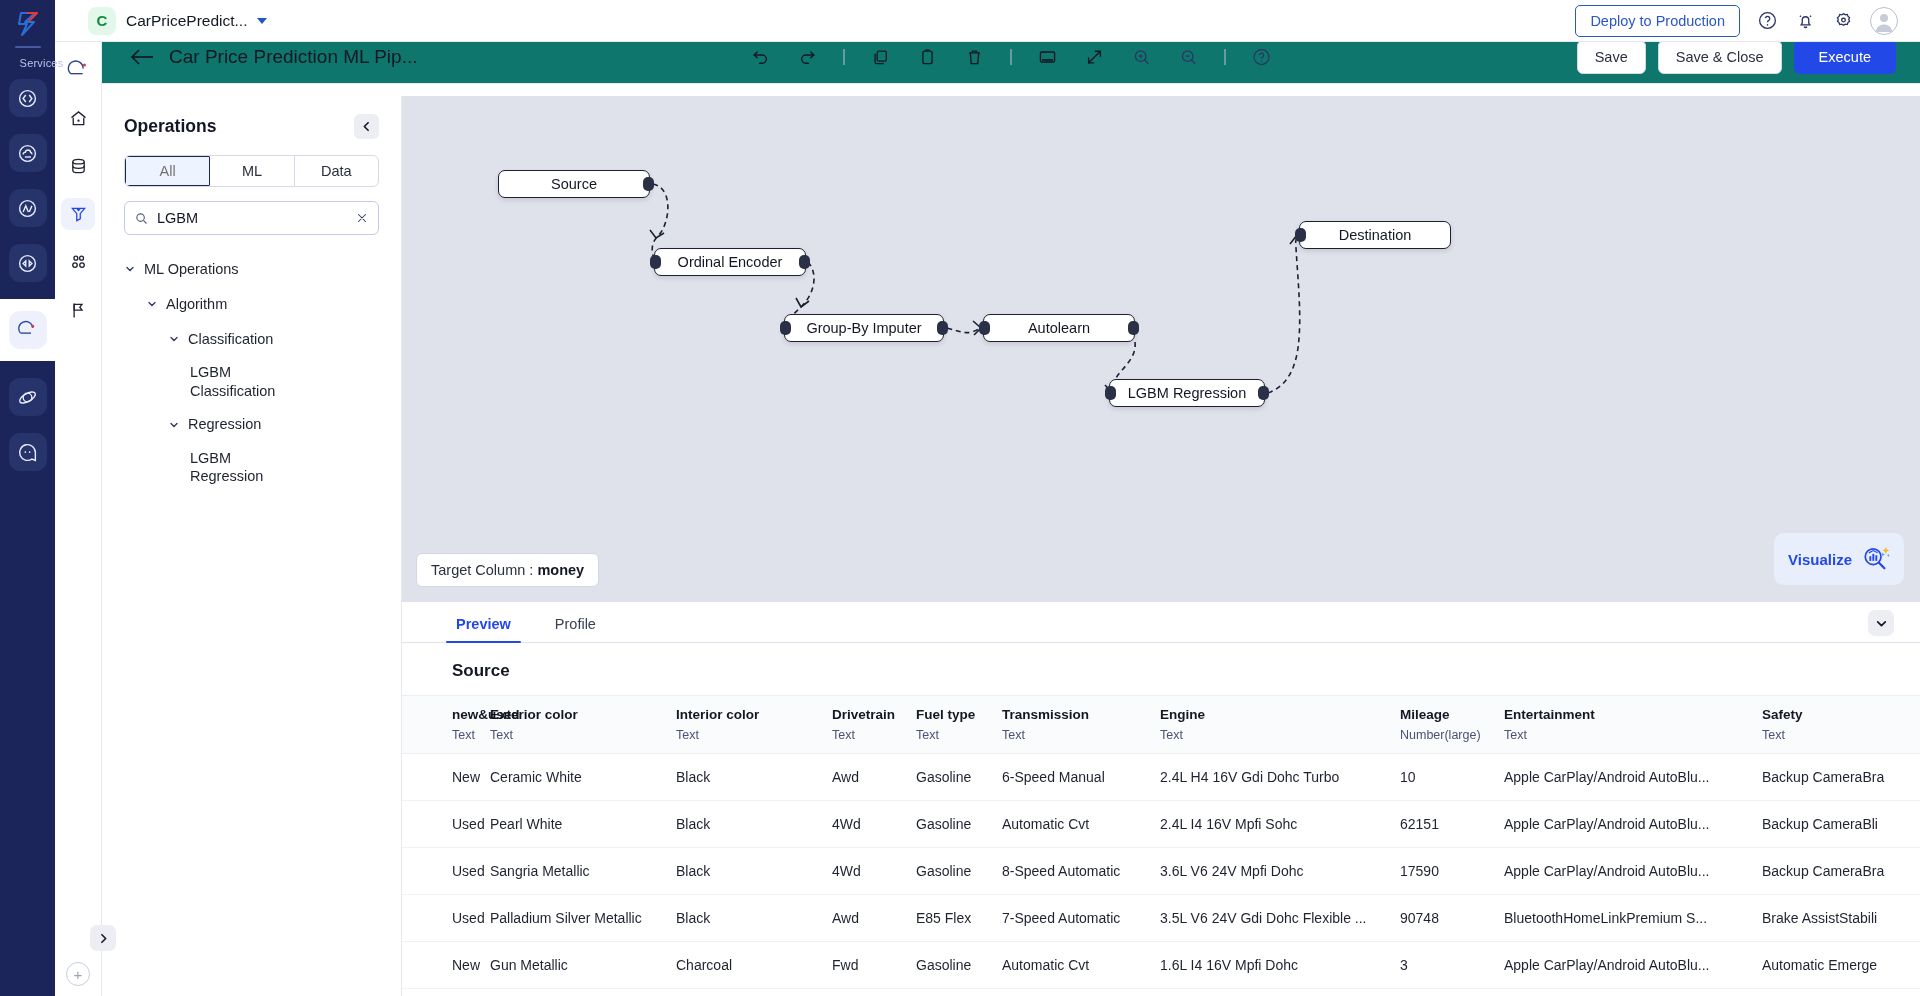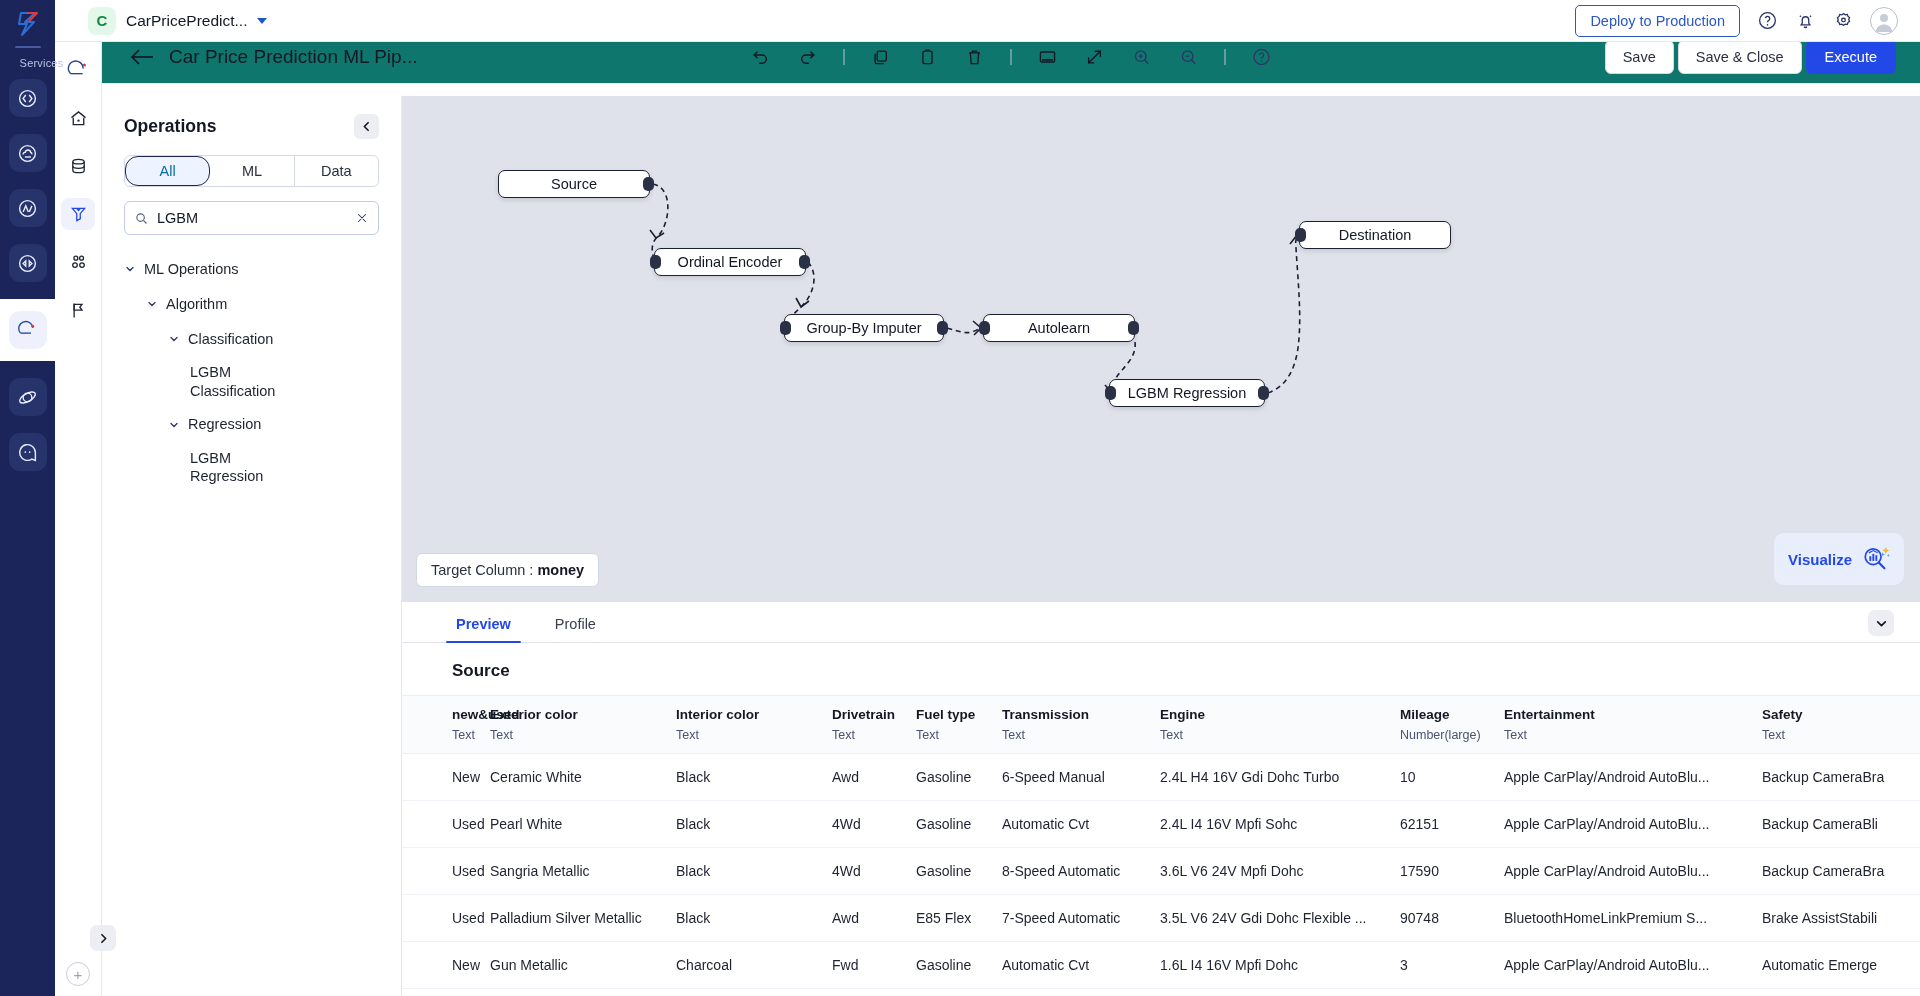--- a/index.html
+++ b/index.html
@@ -82,47 +82,47 @@
   
   .toolbar{
     position:absolute;left:102px;top:30px;width:1818px;height:54px;background:#0f766e;
     border-bottom:1px solid #e6e8f0;display:flex;align-items:center;z-index:4;
   }
   .back-arrow{margin-left:27px;cursor:pointer;display:flex;align-items:center;}
   .pipe-title{font-size:19px;margin-left:14px;color:#141824;}
   .tools{position:absolute;left:50%;transform:translateX(-50%);display:flex;align-items:center;gap:25px;}
   .tbtn{width:22px;height:22px;display:flex;align-items:center;justify-content:center;cursor:pointer;}
   .tsep{width:1px;height:16px;background:#bcc2d4;}
-  .toolbar-right{margin-left:auto;display:flex;align-items:center;gap:4px;padding-right:24px;}
+  .toolbar-right{margin-left:auto;display:flex;align-items:center;gap:12px;padding-right:24px;}
   .btn-plain{
     border:1px solid #d5d9e6;background:#fff;border-radius:6px;font-size:14.5px;color:#2b3040;
     padding:8px 17px;cursor:pointer;font-family:inherit;
   }
   .btn-primary{
     border:none;background:#2348e8;color:#fff;border-radius:6px;font-size:14.5px;
-    padding:9px 19px;cursor:pointer;font-family:inherit;text-align:center;
+    padding:9px 25px;cursor:pointer;font-family:inherit;text-align:center;
   }
 
   
   .ops{
     position:absolute;left:102px;top:96px;width:300px;height:900px;background:#fff;
     border-right:1px solid #e6e8f0;z-index:3;padding:18px 22px 0 22px;
   }
   .ops-head{display:flex;align-items:center;justify-content:space-between;margin-bottom:16px;}
   .ops-title{font-size:17.5px;font-weight:700;color:#141824;}
   .collapse-sq{
     width:25px;height:25px;border-radius:6px;background:#eceef4;display:flex;align-items:center;justify-content:center;cursor:pointer;
   }
   .seg{display:flex;border:1px solid #d5d9e6;border-radius:6px;overflow:hidden;height:32px;}
   .seg div{
     flex:1;display:flex;align-items:center;justify-content:center;font-size:14.5px;color:#2b3040;cursor:pointer;
     border-right:1px solid #d5d9e6;
   }
   .seg div:last-child{border-right:none;}
-  .seg div.on{background:#eef4ff;color:#0369a1;border:1.6px solid #1b2559;border-radius:13px;}
+  .seg div.on{background:#eef4ff;color:#737373;border:1.6px solid #1b2559;border-radius:1px;}
   .search{
     margin-top:14px;height:34px;border:1px solid #c3cbe6;border-radius:6px;display:flex;align-items:center;
     padding:0 9px;gap:8px;
   }
   .search input{
     border:none;outline:none;flex:1;font-size:14.5px;color:#141824;font-family:inherit;background:transparent;
   }
   .xbtn{cursor:pointer;display:flex;align-items:center;color:#2a3a6a;}
   .tree{margin-top:16px;}
   .tnode{display:flex;align-items:center;gap:8px;font-size:14.5px;color:#1f2330;padding:7px 0;cursor:pointer;line-height:1.25;}

